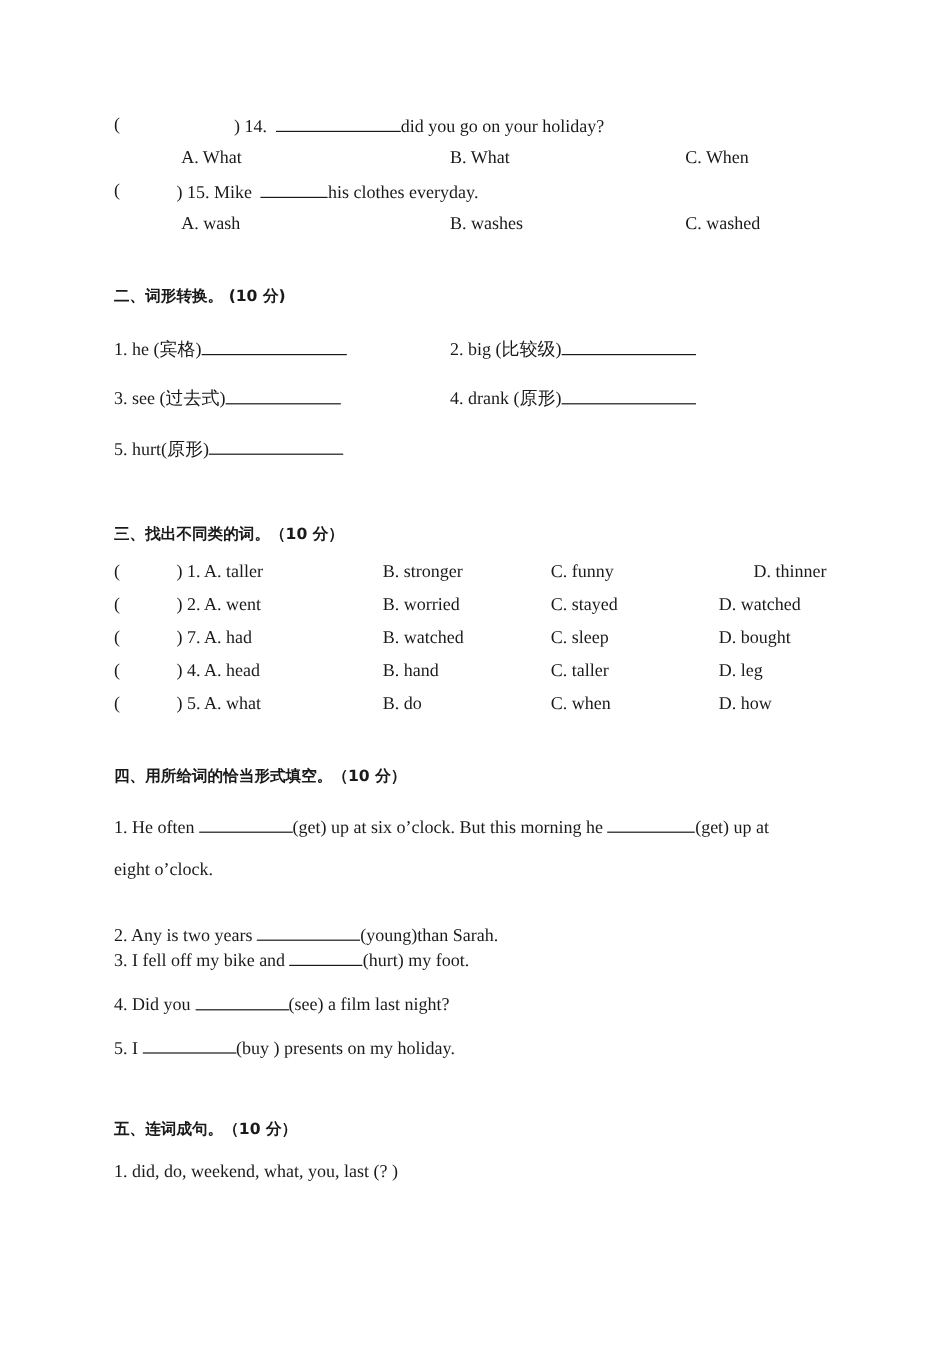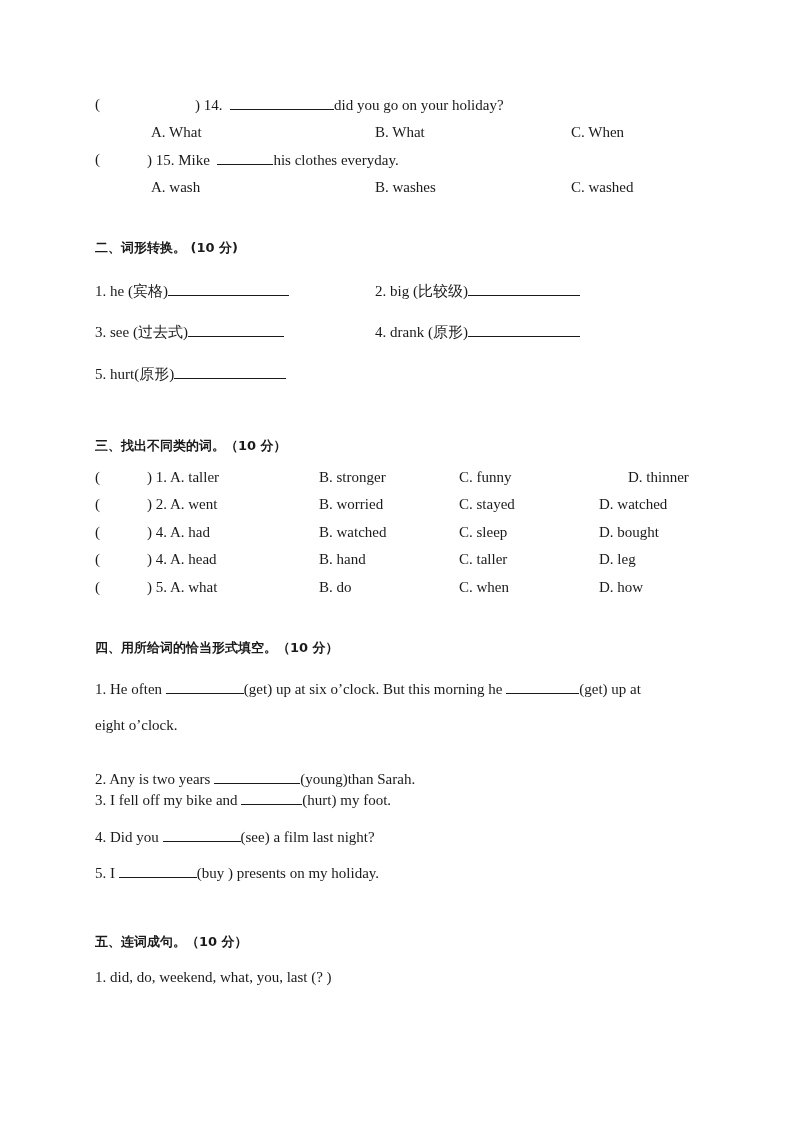--- a/index.html
+++ b/index.html
@@ -48,21 +48,21 @@
 </div>
 <div>
   <span class="abs paren-open" style="top:495px;">(</span>
   <span class="abs" style="left:147px; top:495px;">) 2. A. went</span>
   <span class="abs" style="left:319px; top:495px;">B. worried</span>
   <span class="abs" style="left:459px; top:495px;">C. stayed</span>
   <span class="abs" style="left:599px; top:495px;">D. watched</span>
 </div>
 <div>
   <span class="abs paren-open" style="top:523px;">(</span>
-  <span class="abs" style="left:147px; top:523px;">) 4. A. had</span>
+  <span class="abs" style="left:147px; top:523px;">) 7. A. had</span>
   <span class="abs" style="left:319px; top:523px;">B. watched</span>
   <span class="abs" style="left:459px; top:523px;">C. sleep</span>
   <span class="abs" style="left:599px; top:523px;">D. bought</span>
 </div>
 <div>
   <span class="abs paren-open" style="top:550px;">(</span>
   <span class="abs" style="left:147px; top:550px;">) 4. A. head</span>
   <span class="abs" style="left:319px; top:550px;">B. hand</span>
   <span class="abs" style="left:459px; top:550px;">C. taller</span>
   <span class="abs" style="left:599px; top:550px;">D. leg</span>

